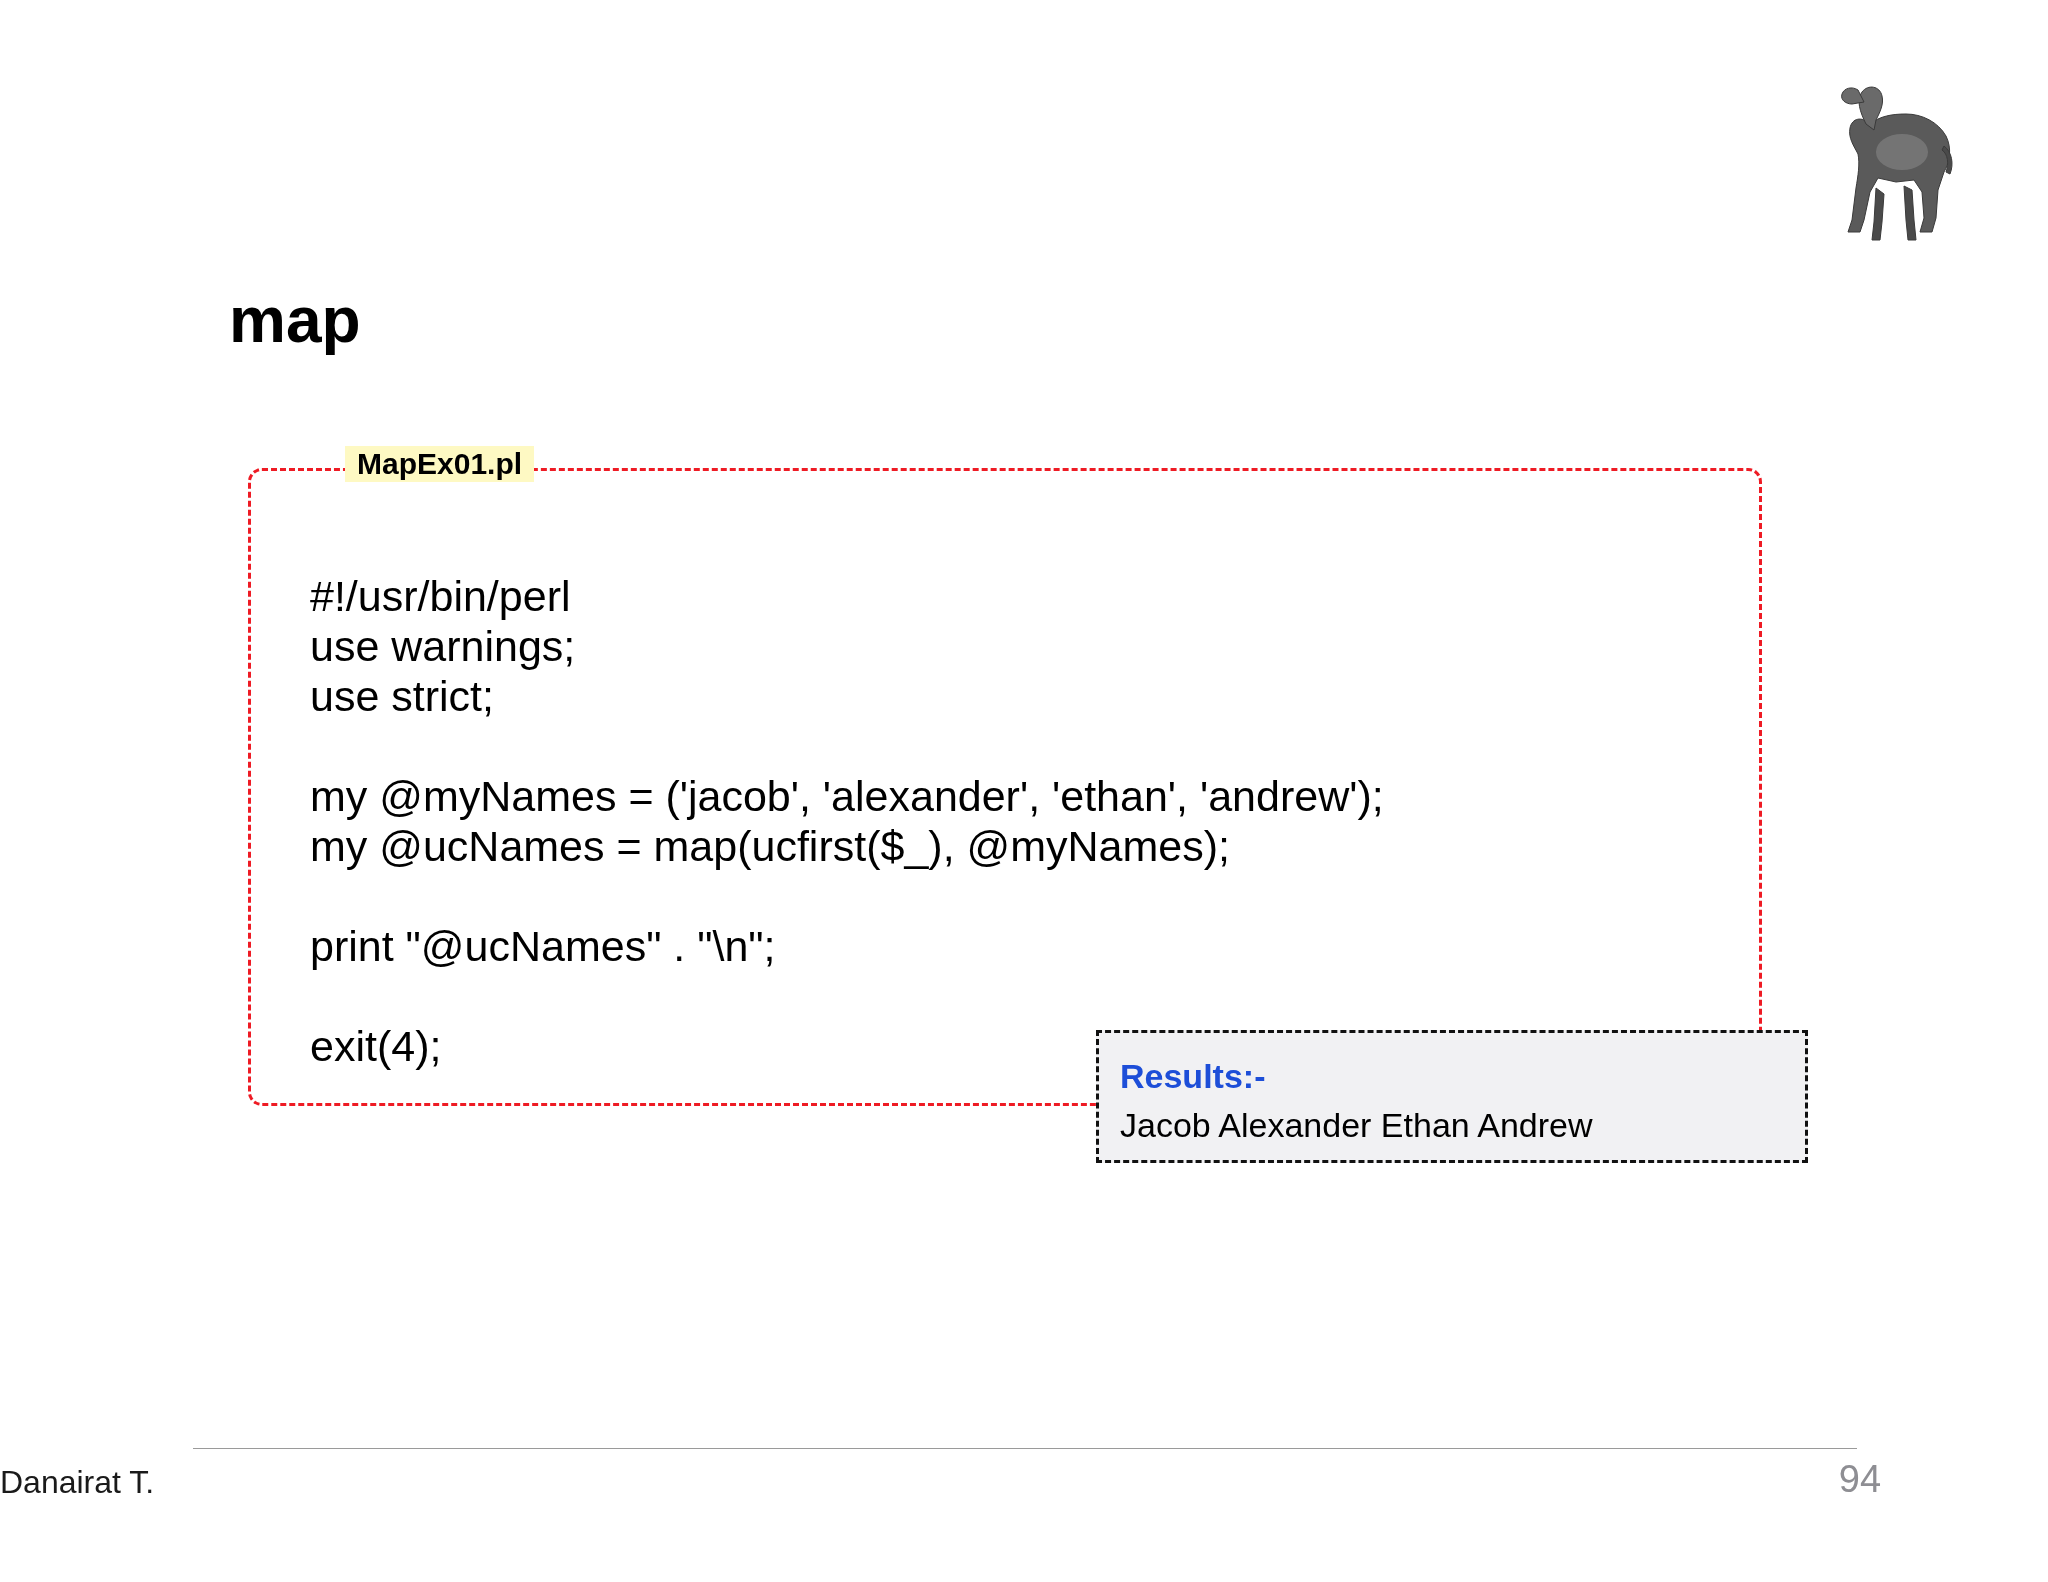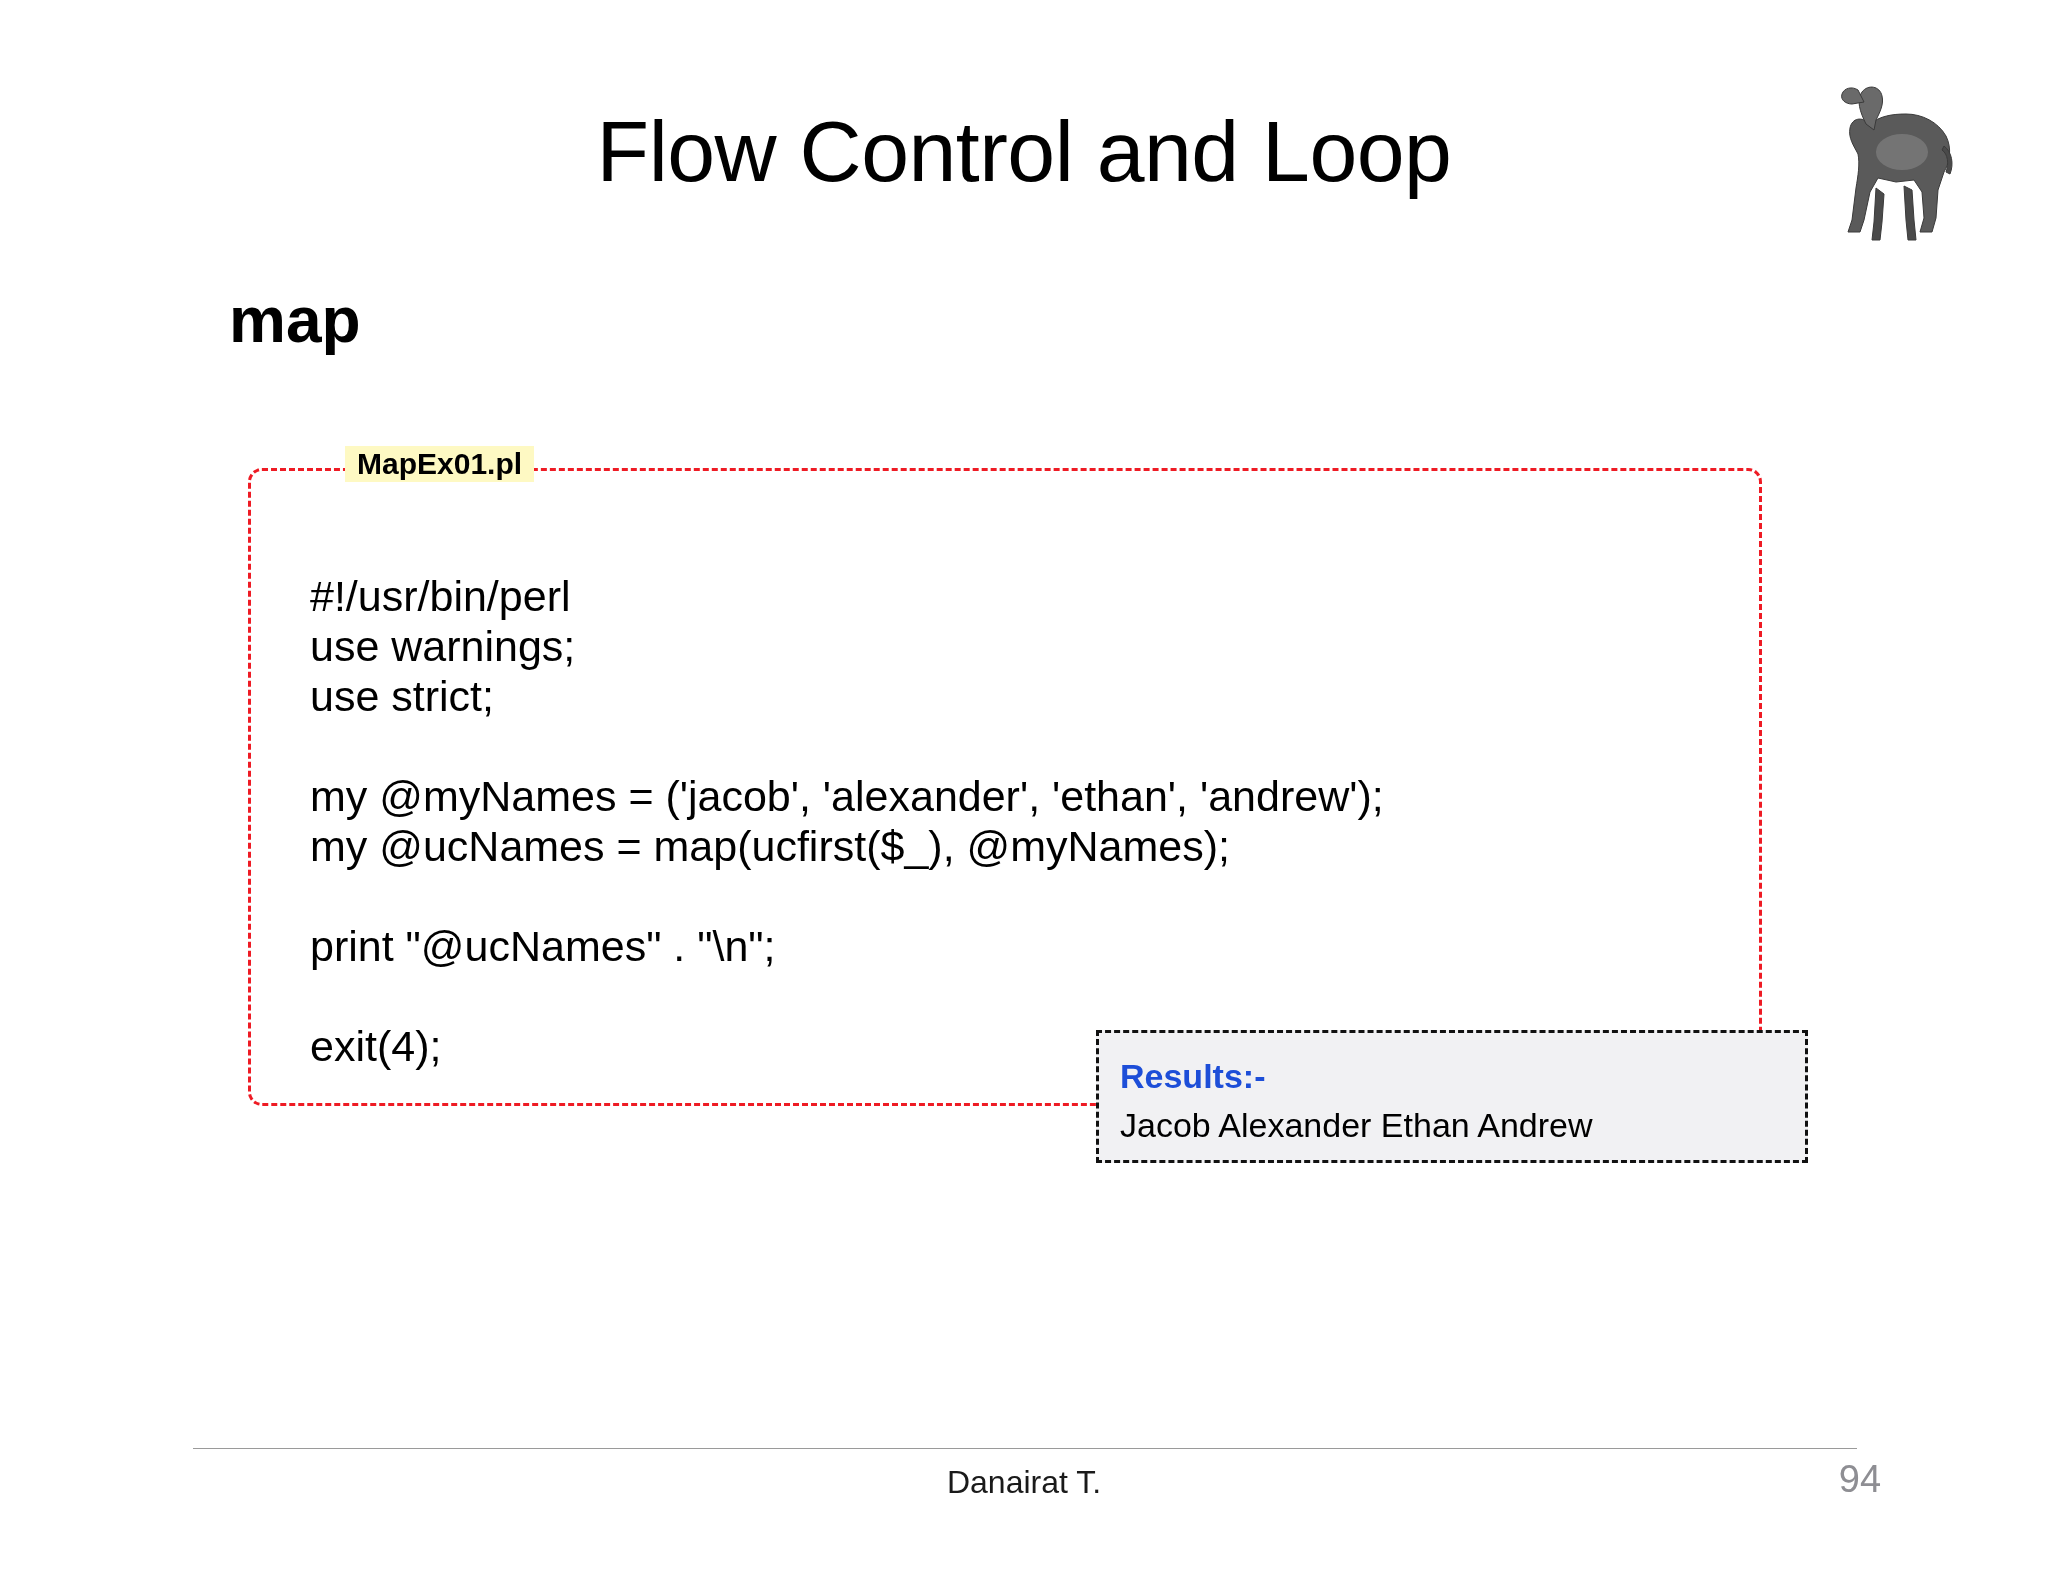--- a/index.html
+++ b/index.html
@@ -127,40 +127,39 @@
     top: 1448px;
     width: 1664px;
     height: 1px;
     background: #9a9a9a;
   }
   .footer-author {
     position: absolute;
     left: 0;
     top: 1464px;
     width: 2048px;
-    text-align: center;
+    text-align: left;
     font-size: 32px;
     color: #1a1a1a;
   }
   .footer-page {
     position: absolute;
     left: 1800px;
     top: 1458px;
     width: 120px;
     text-align: center;
     font-size: 38px;
     color: #8e8e93;
   }
 </style>
 </head>
 <body>
 
 <div class="slide">
 
-  <div class="slide-title">Flow Control and Loop</div>
 
   <div class="camel-logo">
     <svg viewBox="0 0 160 175" xmlns="http://www.w3.org/2000/svg">
       <g fill="#4a4a4a" stroke="#3a3a3a" stroke-width="1">
 
         <path d="M52 52 C44 44 34 46 32 56 C30 66 36 74 40 82 C42 92 40 104 38 116 L34 148 L30 160 L42 160 L46 148 L52 120 L60 106 L78 110 L96 108 L104 120 L106 146 L102 160 L114 160 L118 146 L120 118 L126 100 C132 90 134 76 128 64 C120 50 104 42 88 42 C74 42 62 44 52 52 Z" fill="#5a5a5a"></path>
 
         <path d="M48 52 C42 40 38 28 44 20 C50 12 62 14 64 24 C66 32 62 40 58 48 L56 58 Z" fill="#6a6a6a"></path>
         <path d="M40 18 C34 14 26 16 24 22 C22 28 28 32 34 32 L46 30 Z" fill="#6a6a6a"></path>
 

